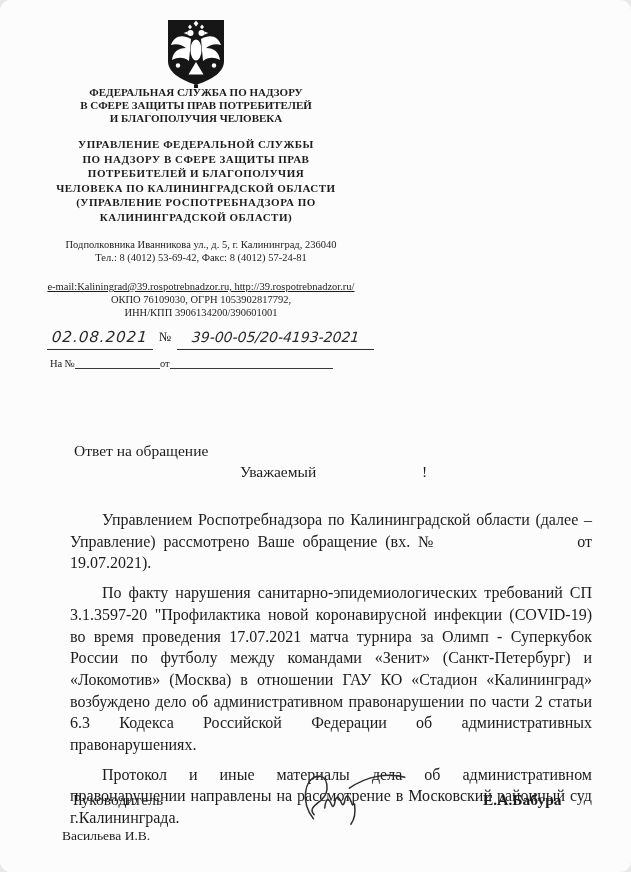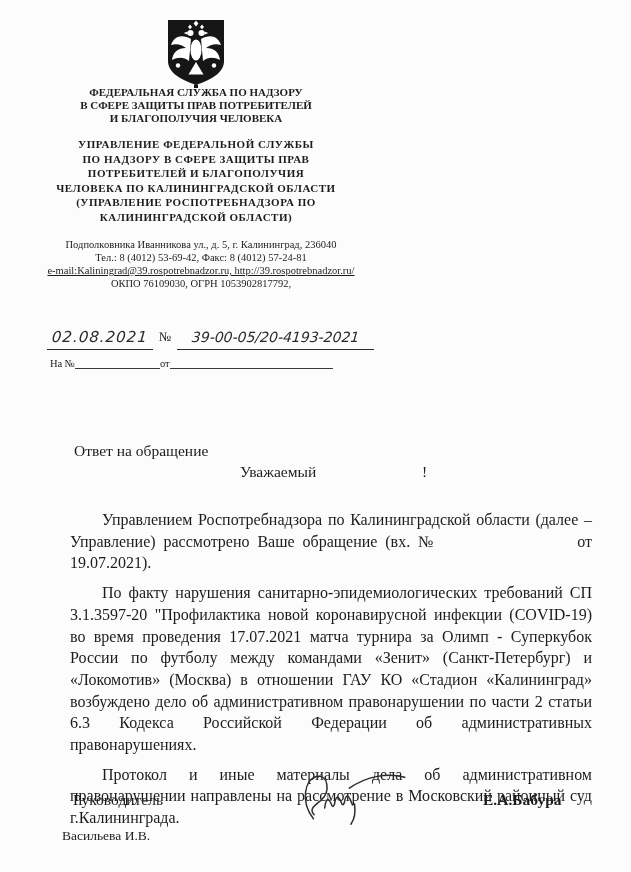--- a/index.html
+++ b/index.html
@@ -4,30 +4,31 @@
 <style>
   html,body{margin:0;padding:0;background:#e8e8e8;}
   .page{
     position:relative;
     width:631px;height:872px;
     margin:0 auto;
     background:#fcfcfc;
     font-family:"Liberation Serif", serif;
     color:#1c1c1c;
     overflow:hidden;
+    border-radius:11px;
   }
   
   .emblem{position:absolute;left:165px;top:17px;width:62px;height:72px;}
   .agency{position:absolute;left:25px;top:86px;width:342px;text-align:center;
     font-weight:bold;font-size:11px;line-height:13.2px;}
   .department{position:absolute;left:25px;top:137px;width:342px;text-align:center;
     font-weight:bold;font-size:11px;line-height:14.6px;letter-spacing:0.5px;}
   .contacts{position:absolute;left:0px;top:238px;width:402px;text-align:center;
     font-weight:normal;font-size:10.5px;line-height:13px;}
-  .contacts .underlined{text-decoration:underline;}
+  .contacts .underlined{text-decoration:underline;margin-top:16px;}
   
   .ref-row{position:absolute;left:47px;top:322px;height:30px;white-space:nowrap;}
   .hw{
     font-family:"DejaVu Sans", sans-serif;
     font-style:italic;
     color:#2a2a2a;
     transform:skewX(-5deg);
   }
   .hw-slot{display:inline-block;vertical-align:bottom;text-align:center;
     border-bottom:1.5px solid #2e2e2e;height:27px;line-height:30px;}
@@ -92,20 +93,21 @@
     <div>ЧЕЛОВЕКА ПО КАЛИНИНГРАДСКОЙ ОБЛАСТИ</div>
     <div>(УПРАВЛЕНИЕ РОСПОТРЕБНАДЗОРА ПО</div>
     <div>КАЛИНИНГРАДСКОЙ ОБЛАСТИ)</div>
   </div>
 
   <div class="contacts">
     <div>Подполковника Иванникова ул., д. 5, г. Калининград, 236040</div>
     <div>Тел.: 8 (4012) 53-69-42, Факс: 8 (4012) 57-24-81</div>
     <div class="underlined">e-mail:Kaliningrad@39.rospotrebnadzor.ru, http://39.rospotrebnadzor.ru/</div>
     <div>ОКПО 76109030, ОГРН 1053902817792,</div>
+    <div>ИНН/КПП 3906134200/390601001</div>
   </div>
 
   <div class="ref-row">
     <span class="hw-slot slot-date"><span class="hw" style="display:inline-block">02.08.2021</span></span><span class="no-sign">№</span><span class="hw-slot slot-num"><span class="hw" style="display:inline-block">39-00-05/20-4193-2021</span></span>
   </div>
 
   <div class="reply-row">
     <span>На №</span><span class="blank-line blank-1"></span><span>от</span><span class="blank-line blank-2"></span>
   </div>
 

